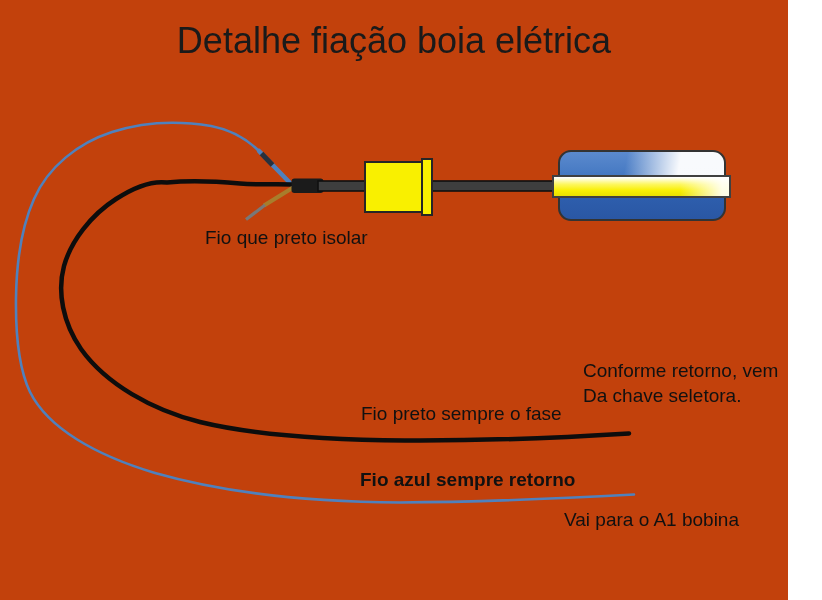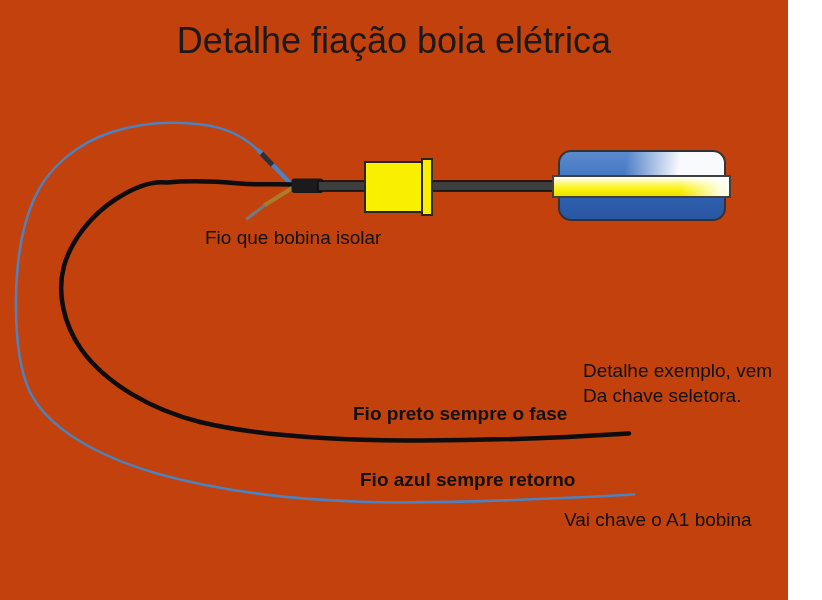--- a/index.html
+++ b/index.html
@@ -53,21 +53,21 @@
   #float-band{
     left:552px;top:175px;width:179px;height:23px;
     box-sizing:border-box;
     border:2px solid #404040;
     background:
       linear-gradient(90deg, rgba(255,255,255,0) 72%, rgba(255,255,255,0.9) 96%),
       linear-gradient(180deg, #ffffff 2%, #fdf760 38%, #f8ef00 72%, #e9e000 100%);
   }
   #contrapeso-label{left:348px;top:139px;}
   #fio-sobrar-label{left:205px;top:225px;}
-  #fio-preto-label{left:353px;top:401px;font-weight:bold;}
+  #fio-preto-label{left:361px;top:401px;}
   #chave-seletora-note{left:583px;top:358px;}
   #fio-azul-label{left:360px;top:467px;font-weight:bold;}
   #bobina-note{left:564px;top:507px;}
 </style>
 </head>
 <body>
 
 <div id="canvas">
 
   <div id="title" class="abs">Detalhe fiação boia elétrica</div>
@@ -107,28 +107,28 @@
     <rect x="318" y="181" width="242" height="10" stroke="#101010" stroke-width="1.6" fill="#3e3e3e"></rect>
   </svg>
 
   <div id="contrapeso-body" class="abs"></div>
   <div id="contrapeso-cap" class="abs"></div>
 
   <div id="float-body" class="abs"></div>
   <div id="float-band" class="abs"></div>
 
 
-  <div id="fio-sobrar-label" class="abs lbl">Fio que bobina isolar</div>
+  <div id="fio-sobrar-label" class="abs lbl">Fio que preto isolar</div>
 
   <div id="fio-preto-label" class="abs lbl">Fio preto sempre o fase</div>
 
   <div id="chave-seletora-note" class="abs lbl">
-    <div>Detalhe exemplo, vem</div>
+    <div>Conforme retorno, vem</div>
     <div>Da chave seletora.</div>
   </div>
 
   <div id="fio-azul-label" class="abs lbl">Fio azul sempre retorno</div>
 
   <div id="bobina-note" class="abs lbl">
-    <div>Vai chave o A1 bobina</div>
+    <div>Vai para o A1 bobina</div>
   </div>
 
 </div>
 
 </body></html>

